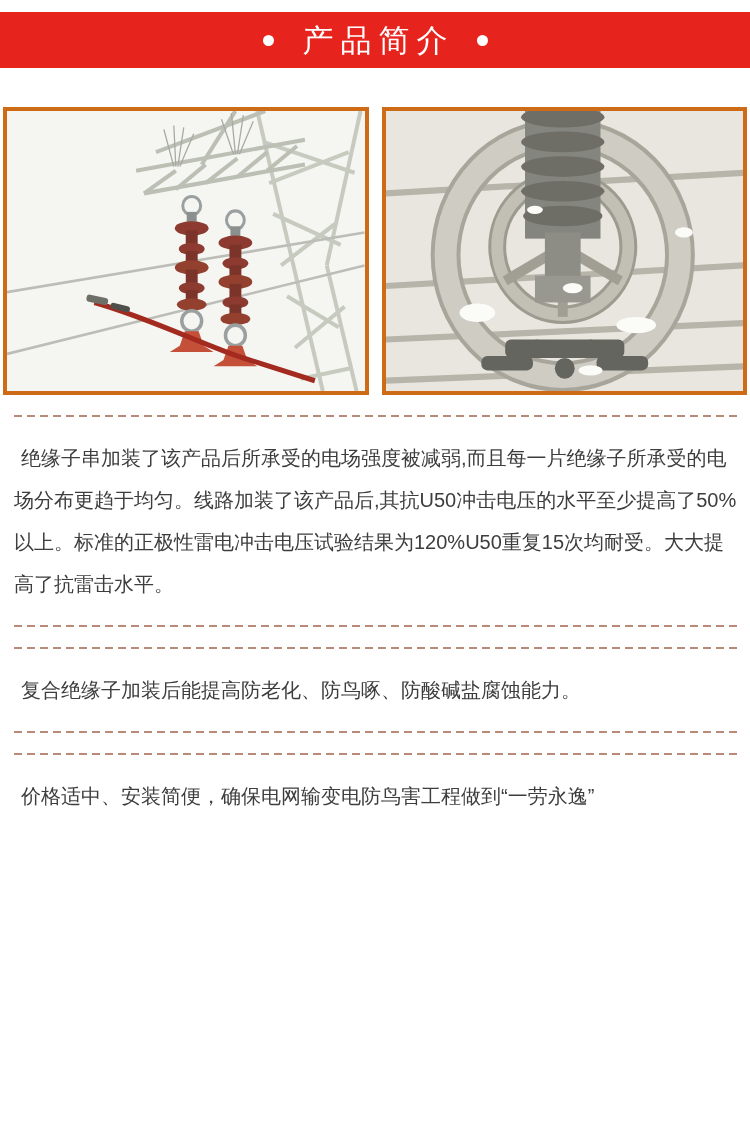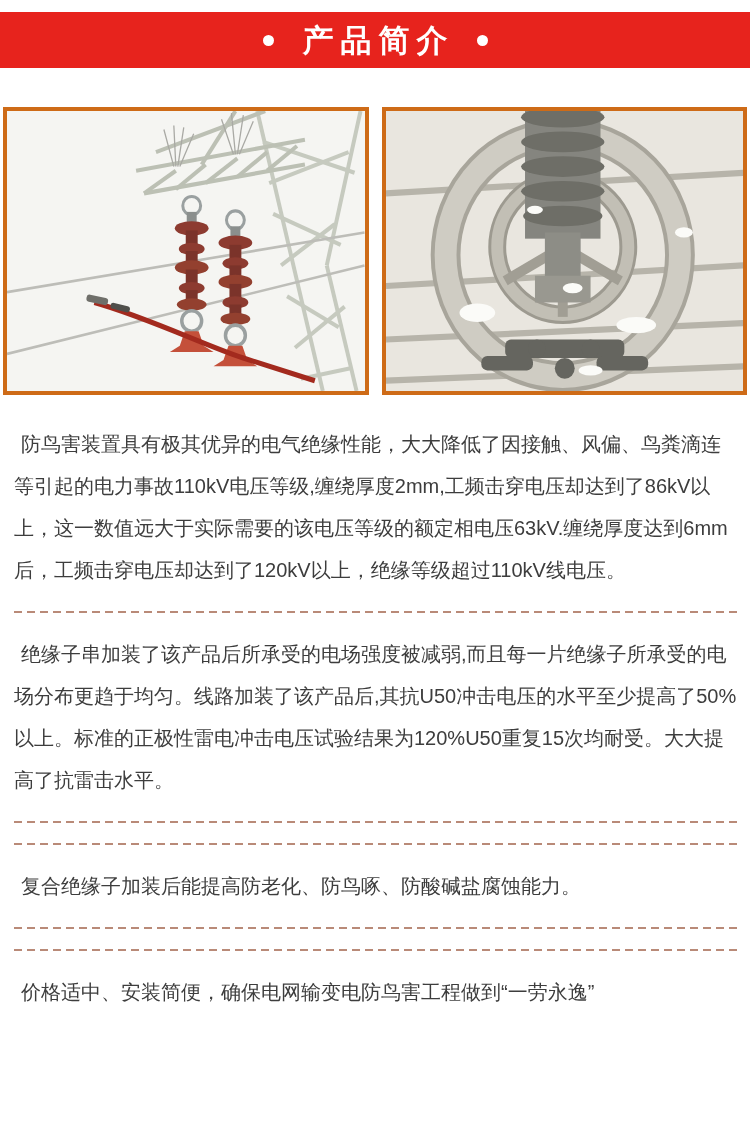--- a/index.html
+++ b/index.html
@@ -11,21 +11,21 @@
   .page{width:750px;height:1134px;position:relative;background:#fff;}
 
   
   .banner{
     margin-top:12px;height:56px;width:750px;
     background:var(--banner-bg,#e7231d);
     display:flex;align-items:center;justify-content:center;gap:22px;
   }
   .banner-title{
     color:var(--banner-fg,#ffffff);
-    font-size:31px;font-weight:bold;letter-spacing:7px;
+    font-size:31px;font-weight:normal;letter-spacing:7px;
     line-height:1;padding-left:7px; 
   }
   .banner-dot{
     width:11px;height:11px;border-radius:50%;
     background:var(--banner-fg,#ffffff);flex:0 0 auto;
   }
 
   
   .photos{
     margin-top:39px;padding:0 3px;
@@ -201,21 +201,20 @@
           <ellipse cx="188" cy="172" rx="10" ry="5"></ellipse>
           <ellipse cx="300" cy="118" rx="9" ry="5"></ellipse>
           <ellipse cx="150" cy="96" rx="8" ry="4"></ellipse>
           <ellipse cx="206" cy="252" rx="12" ry="5"></ellipse>
         </g>
       </svg>
     </div>
   </div>
 
   <div class="content">
-    <p class="first">防鸟害装置具有极其优异的电气绝缘性能，大大降低了因接触、风偏、鸟粪滴连等引起的电力事故110kV电压等级,缠绕厚度2mm,工频击穿电压却达到了86kV以上，这一数值远大于实际需要的该电压等级的额定相电压63kV.缠绕厚度达到6mm后，工频击穿电压却达到了120kV以上，绝缘等级超过110kV线电压。</p>
     <div class="sep"></div>
     <p>绝缘子串加装了该产品后所承受的电场强度被减弱,而且每一片绝缘子所承受的电场分布更趋于均匀。线路加装了该产品后,其抗U50冲击电压的水平至少提高了50%以上。标准的正极性雷电冲击电压试验结果为120%U50重复15次均耐受。大大提高了抗雷击水平。</p>
     <div class="sep"></div>
     <div class="sep"></div>
     <p>复合绝缘子加装后能提高防老化、防鸟啄、防酸碱盐腐蚀能力。</p>
     <div class="sep"></div>
     <div class="sep"></div>
     <p>价格适中、安装简便，确保电网输变电防鸟害工程做到“一劳永逸”</p>
   </div>
 

